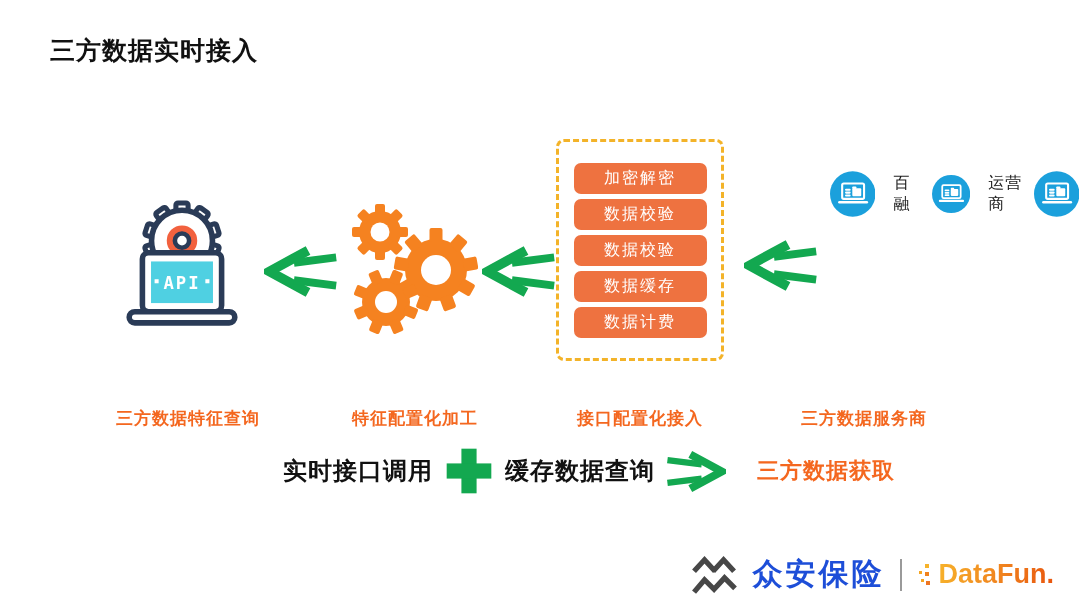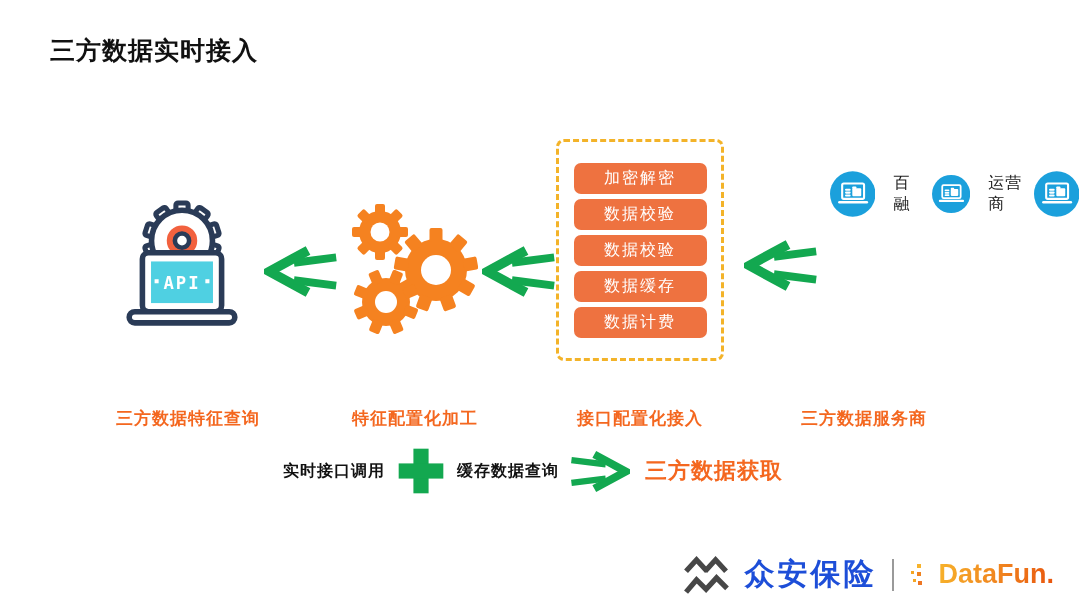--- a/index.html
+++ b/index.html
@@ -36,29 +36,29 @@
   }
 
   .providers{position:absolute;left:830px;top:166px;display:flex;flex-direction:row;gap:11px;}
   .provider-row{display:flex;align-items:center;gap:18px;height:56px;}
   .provider-label{font-size:16px;color:#1a1a1a;letter-spacing:1px;}
 
   .formula{
     position:absolute;left:283px;top:442px;height:58px;
     display:flex;align-items:center;gap:11px;
   }
-  .term{font-size:16px;font-weight:800;color:#111;letter-spacing:1px;}
-  .result{font-size:22px;font-weight:800;color:#F4671F;letter-spacing:1px;margin-left:4px;text-align:right;}
+  .term{font-size:24px;font-weight:800;color:#111;letter-spacing:1px;}
+  .result{font-size:22px;font-weight:800;color:#F4671F;letter-spacing:1px;margin-left:20px;text-align:right;}
 
   .footer{
     position:absolute;right:26px;bottom:13px;display:flex;align-items:center;gap:13px;
   }
   .za-wordmark{font-size:30px;color:#1d4ed8;font-weight:600;letter-spacing:3px;}
   .footer-divider{width:2px;height:32px;background:#9a9a9a;margin:0 3px;}
-  .datafun{display:flex;align-items:center;gap:12px;}
+  .datafun{display:flex;align-items:center;gap:4px;}
   .datafun-wordmark{
     font-size:27px;font-weight:800;letter-spacing:0px;color:#EE7623;
     background:linear-gradient(100deg,#F7B32B 0%,#F0821E 55%,#E8540C 100%);
     -webkit-background-clip:text;background-clip:text;-webkit-text-fill-color:transparent;
   }
 </style>
 </head>
 <body>
 
 <div class="slide">

